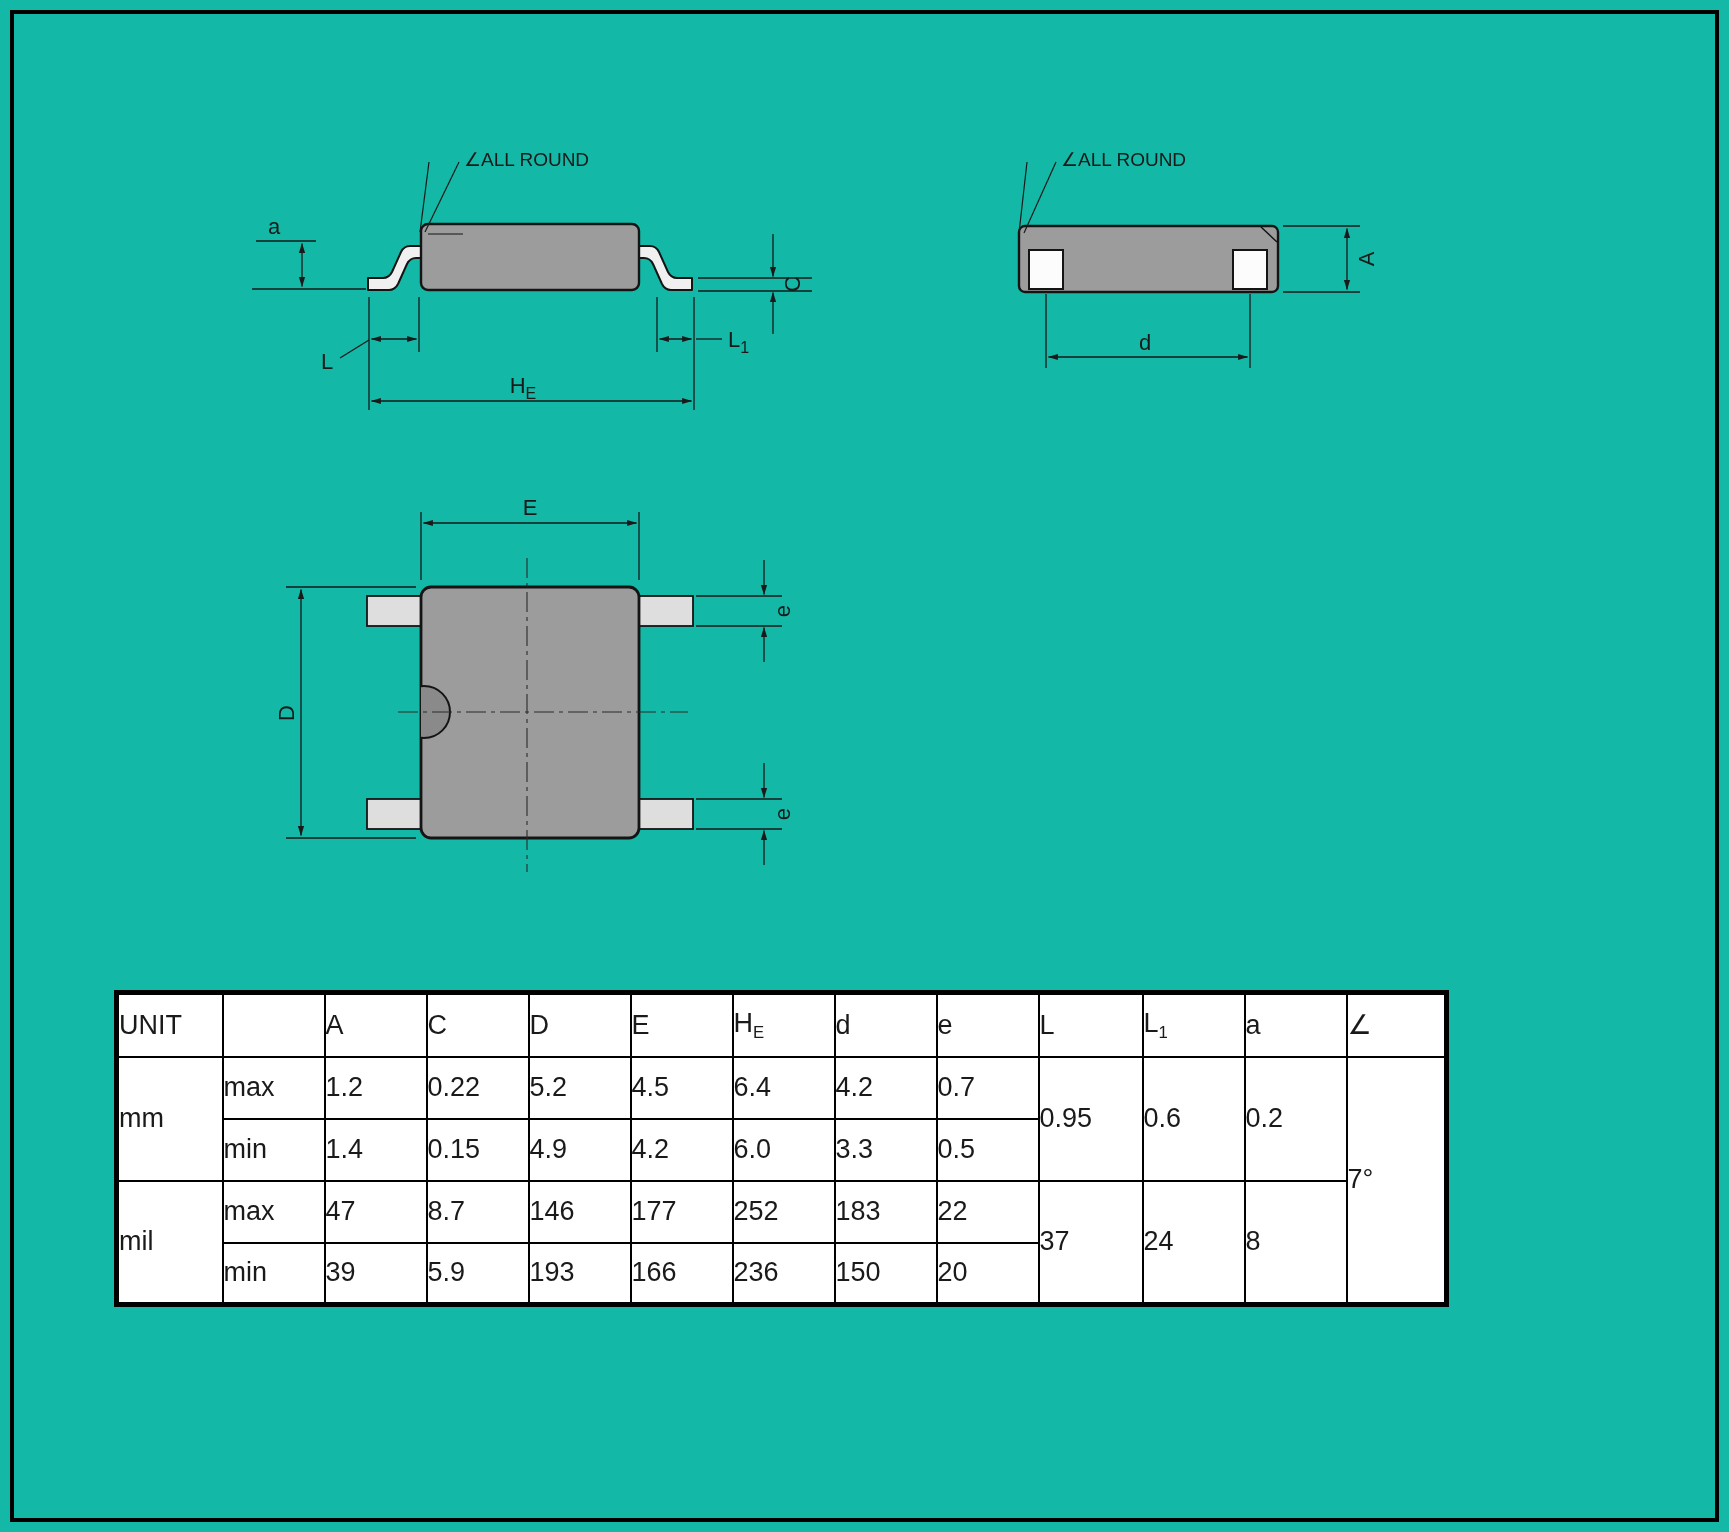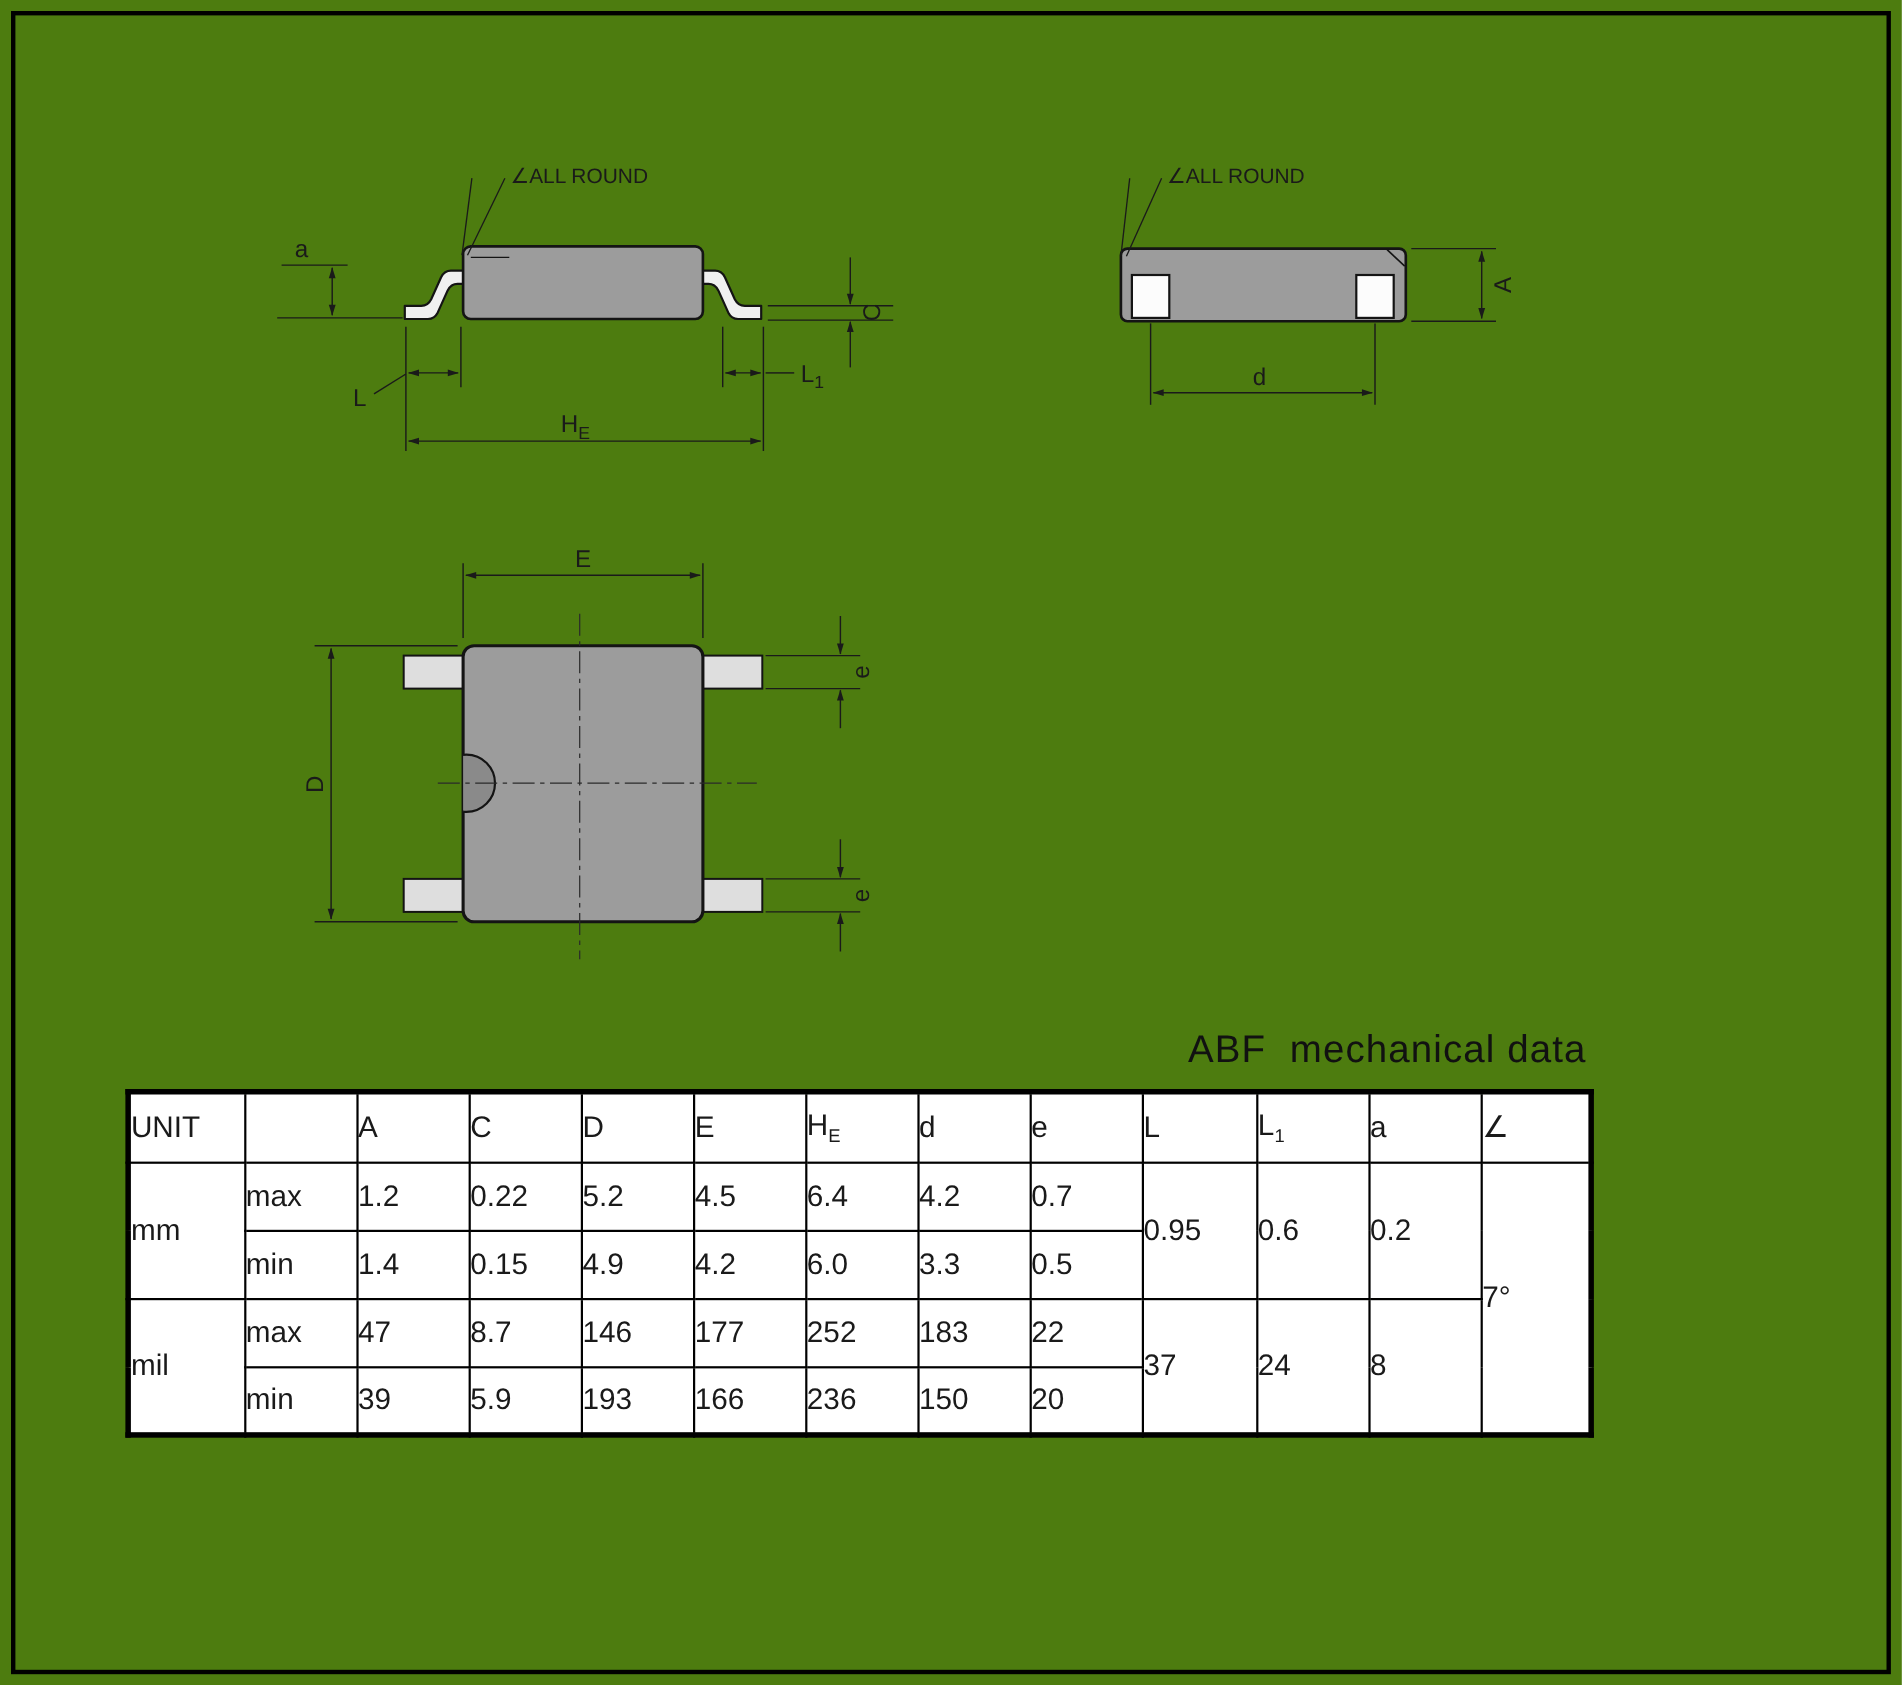--- a/index.html
+++ b/index.html
@@ -1,17 +1,17 @@
 <!DOCTYPE html>
 <html><head>
 <meta charset="utf-8">
 <style>
   * { margin:0; padding:0; box-sizing:border-box; }
   html, body { width:1729px; height:1532px; background:#ffffff; font-family:"Liberation Sans", sans-serif; color:#1a1a1a; }
-  .page { position:relative; width:1729px; height:1532px; background:#4d7c0f; overflow:hidden; }
+  .page { position:relative; width:1729px; height:1532px; background:#14b8a6; overflow:hidden; }
   .frame { position:absolute; left:10px; top:10px; width:1709px; height:1512px; border:4px solid #000; }
   svg.drawings { position:absolute; left:0; top:0; }
   svg text { fill:#1a1a1a; stroke:none; }
   .title { position:absolute; left:1080px; top:934px; font-size:35px; letter-spacing:1px; white-space:pre; color:#111; }
   .spec-table { position:absolute; left:114px; top:990px; border-collapse:collapse; border:5px solid #000; table-layout:fixed; }
   .spec-table td { border:2.5px solid #000; text-align:left; vertical-align:middle; font-size:27px; padding:0; background:#fff; }
   .spec-table tr { height:62px; }
   .spec-table tr.hdr { height:64px; }
   .spec-table sub { font-size:0.62em; }
 </style>
@@ -145,21 +145,20 @@
       <g stroke="#1a1a1a" stroke-width="1.3">
         <line x1="696" y1="799" x2="782" y2="799"></line>
         <line x1="696" y1="829" x2="782" y2="829"></line>
         <line x1="764" y1="763" x2="764" y2="797.5" marker-end="url(#arr)"></line>
         <line x1="764" y1="865" x2="764" y2="830.5" marker-end="url(#arr)"></line>
       </g>
       <text transform="translate(790,814) rotate(-90)" font-size="22" text-anchor="middle">e</text>
     </g>
   </svg>
 
-  <div class="title">ABF  mechanical data</div>
 
   <table class="spec-table">
     <colgroup>
       <col style="width:106px">
         <col style="width:102px">
       <col style="width:102px">
         <col style="width:102px">
         <col style="width:102px">
         <col style="width:102px">
         <col style="width:102px">

